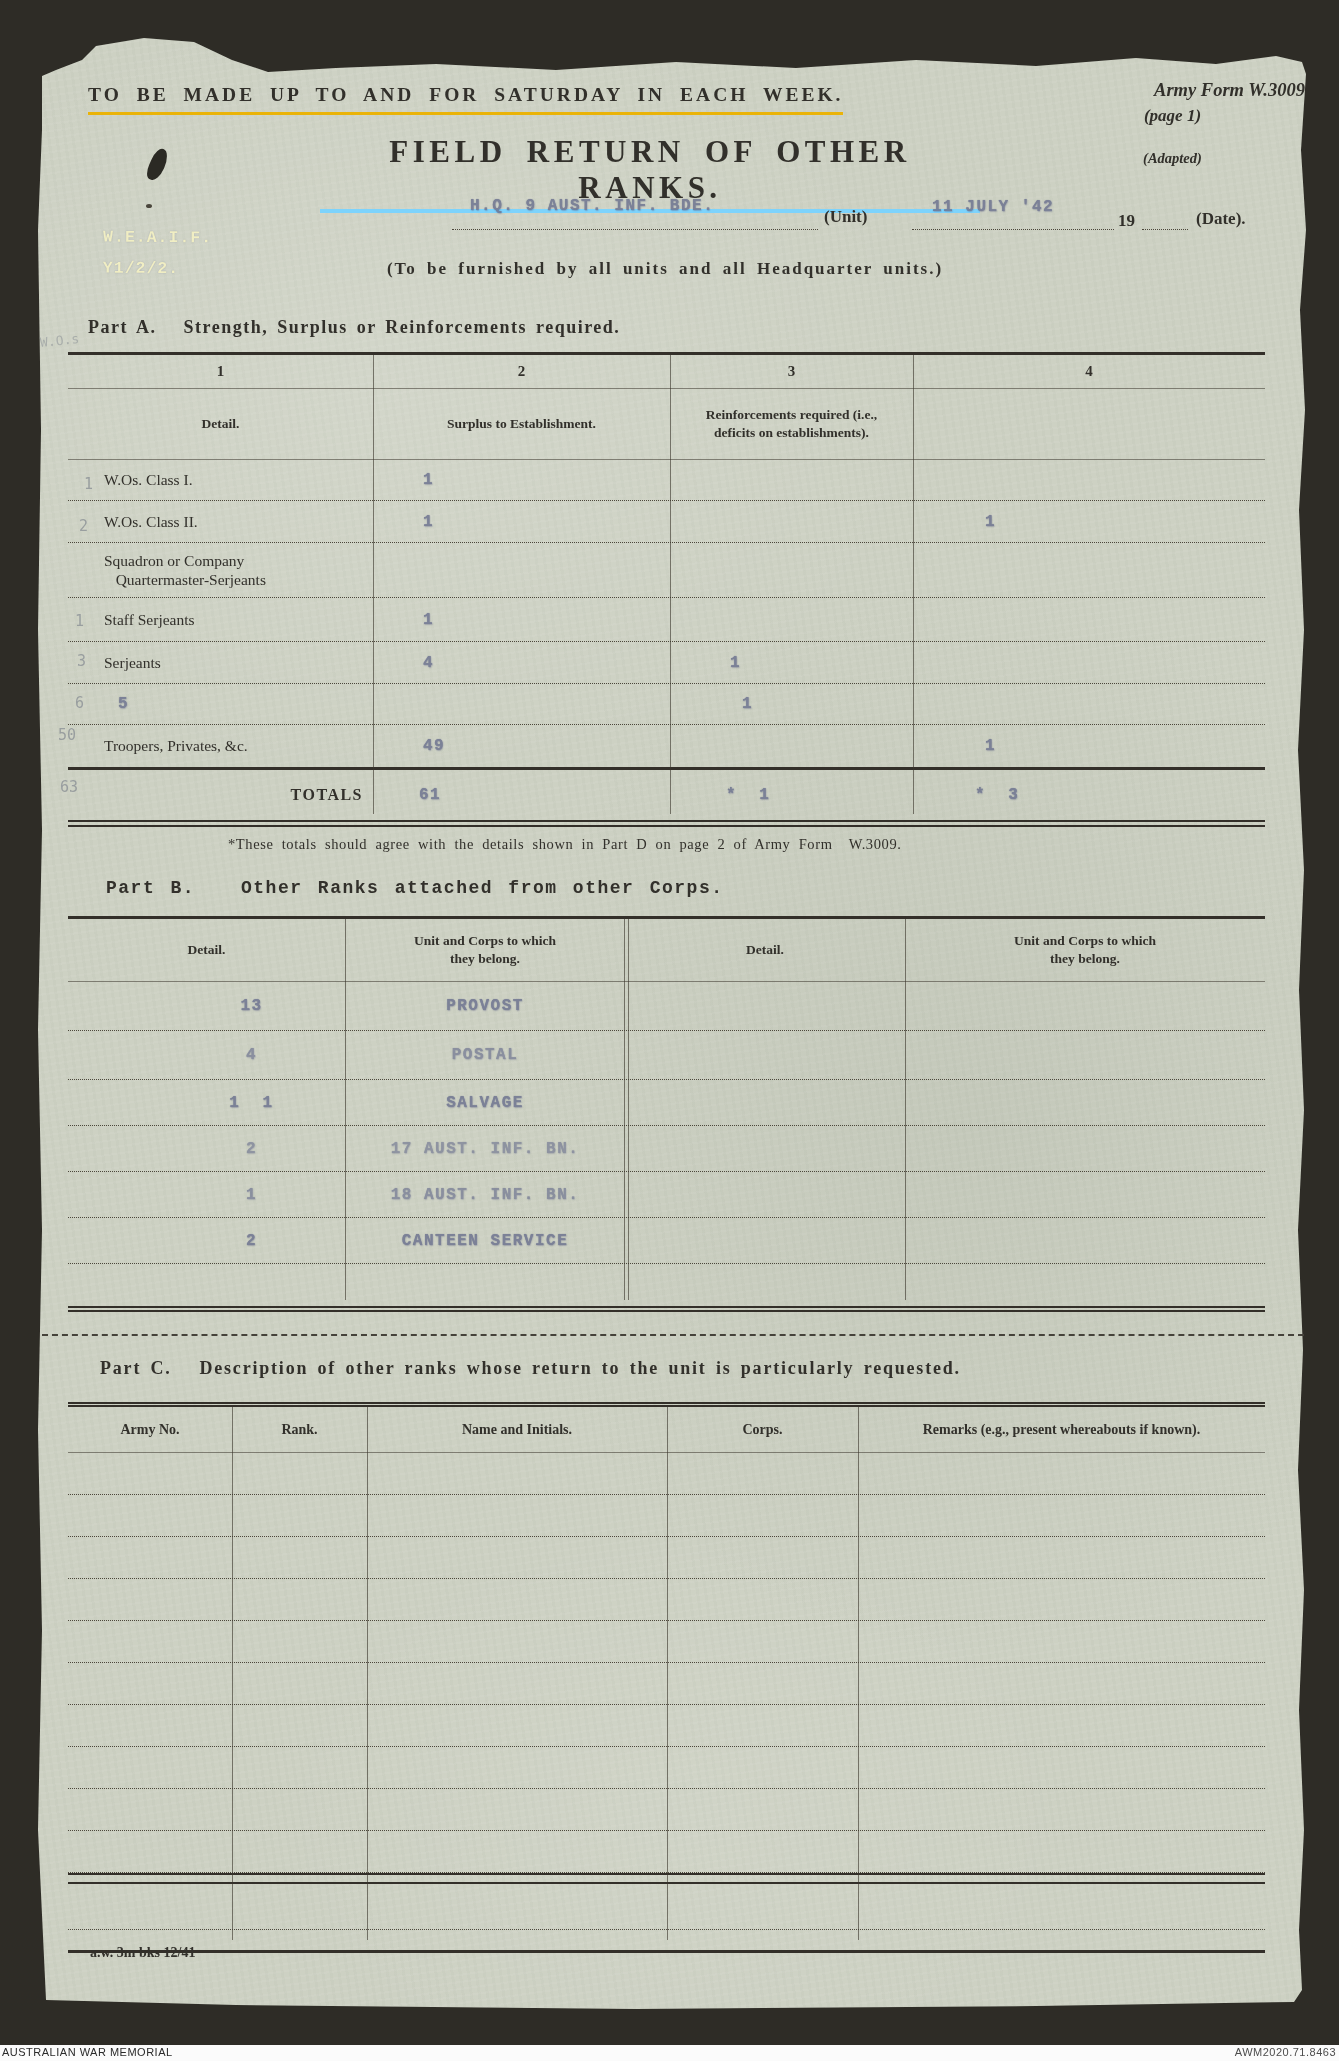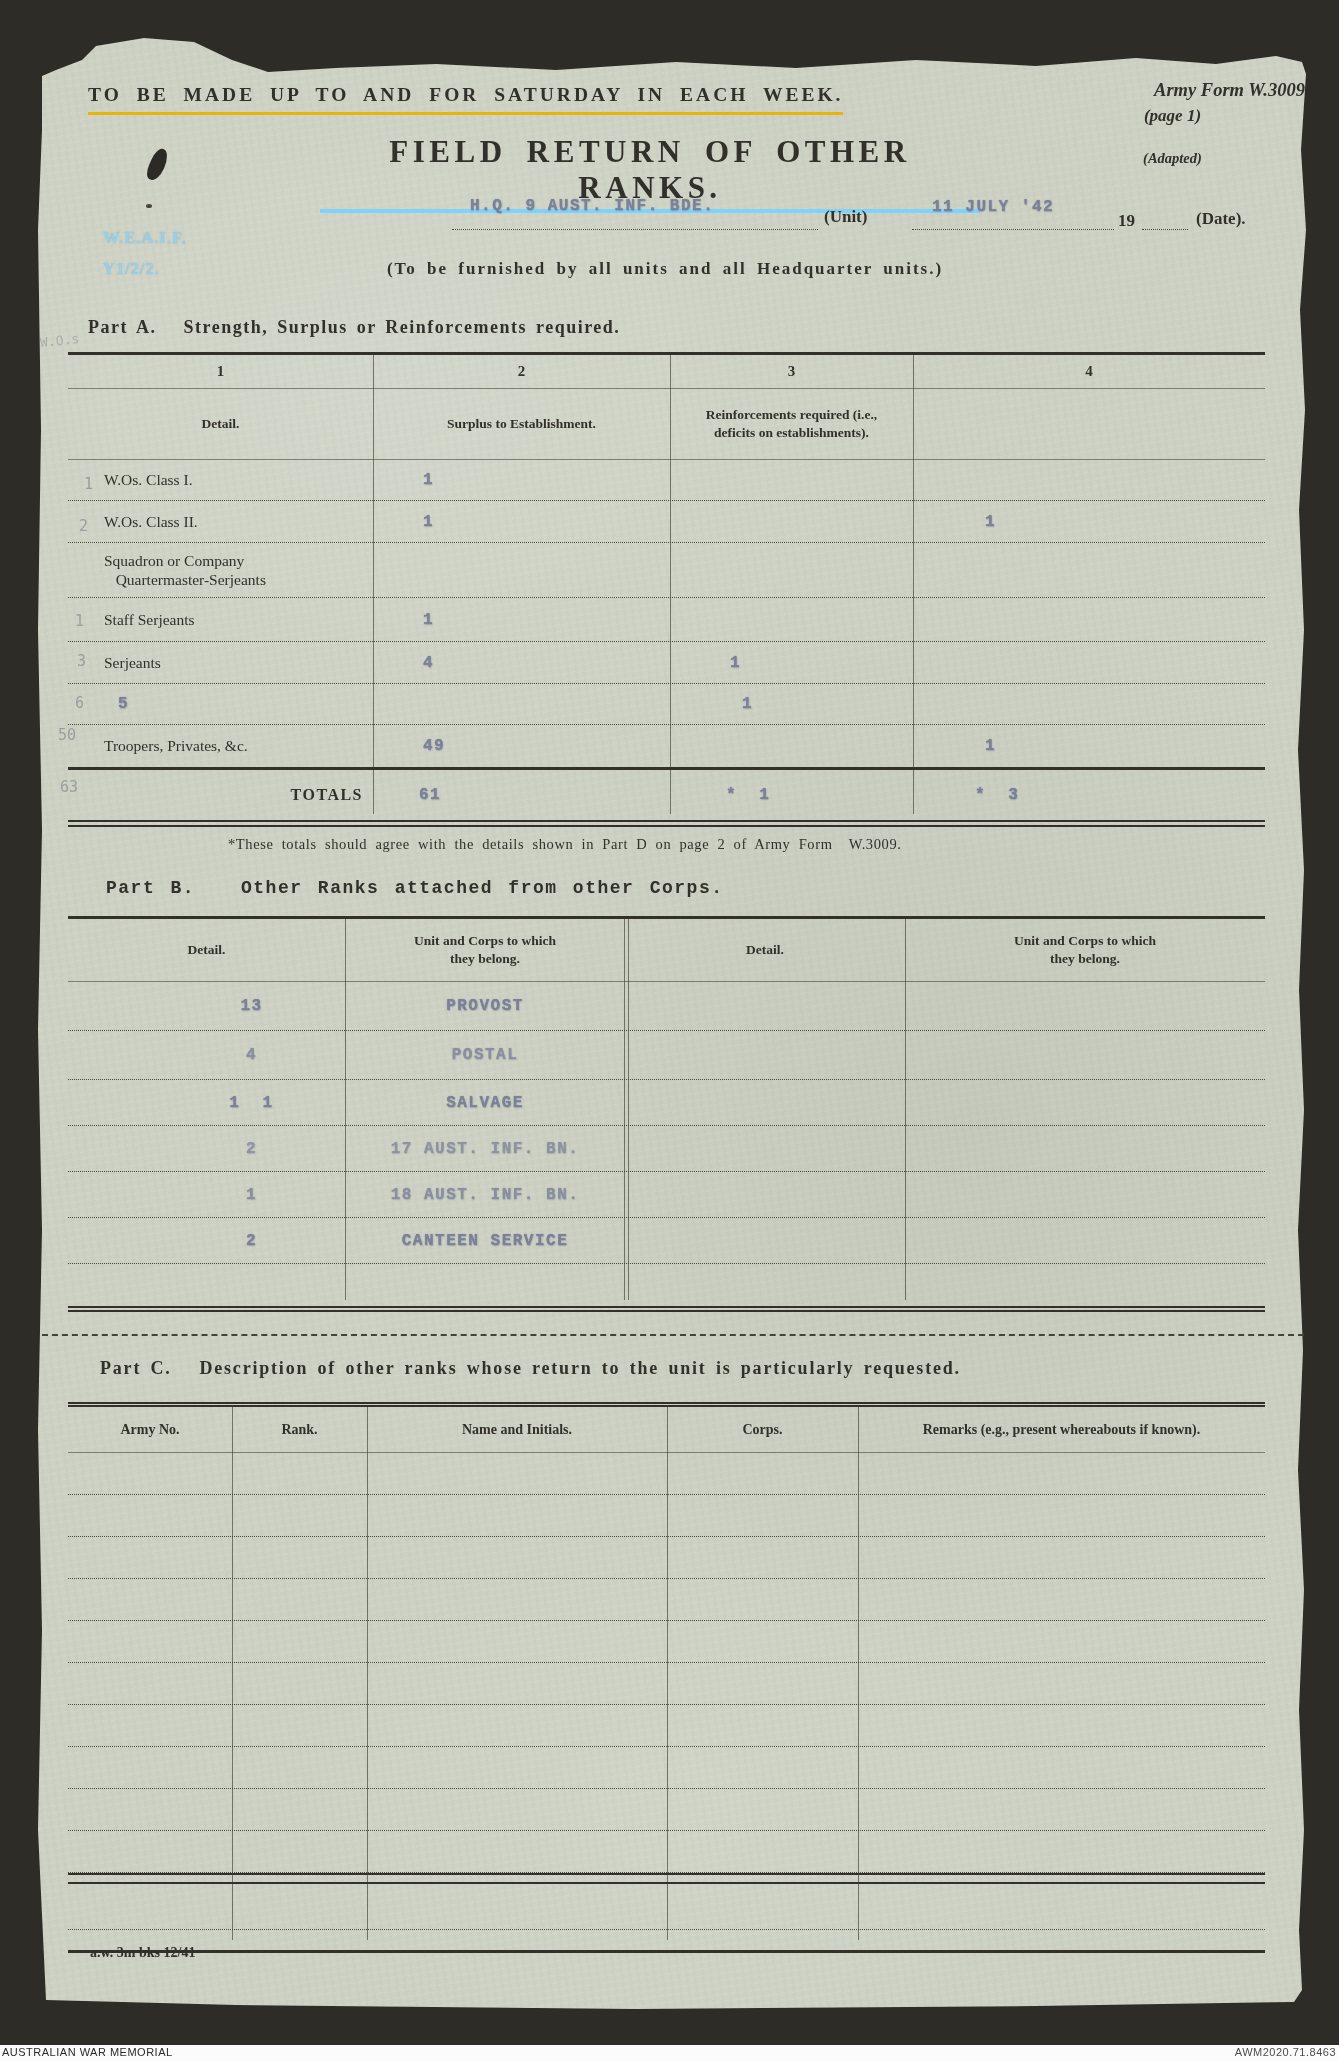--- a/index.html
+++ b/index.html
@@ -39,22 +39,22 @@
   
   .instruction{left:88px;top:84px;font-size:19.5px;letter-spacing:3px;word-spacing:7px;
     border-bottom:3px solid #eab308;padding-bottom:6px;}
   .form-no{left:1040px;top:80px;width:265px;text-align:right;font-size:18.5px;font-style:italic;}
   .form-page{left:1040px;top:106px;width:265px;text-align:center;font-size:17px;font-style:italic;}
   .form-adapted{left:1040px;top:150px;width:265px;text-align:center;font-size:14.5px;font-style:italic;}
   .title-wrap{left:320px;top:134px;width:660px;text-align:center;}
   .title-wrap span{display:inline-block;font-size:31px;font-weight:bold;letter-spacing:4.5px;word-spacing:8px;
     border-bottom:4px solid #7dd3fc;padding-bottom:3px;}
   .furnish{left:265px;top:259px;width:800px;text-align:center;font-size:17px;letter-spacing:2px;word-spacing:4px;}
-  .stamp{position:absolute;left:103px;top:222px;font-family:Liberation Serif, serif;
-    font-weight:bold;font-size:16.5px;color:#7dd3fc;opacity:.72;line-height:1.9;letter-spacing:1px;
+  .stamp{position:absolute;left:103px;top:222px;font-family:Liberation Mono, monospace;
+    font-weight:bold;font-size:16.5px;color:#fef9c3;opacity:.72;line-height:1.9;letter-spacing:1px;
     text-shadow:0 0 1.5px rgba(110,116,150,.7);transform:rotate(.4deg);}
   
   .pa-heading{left:88px;top:317px;font-size:18px;letter-spacing:1.5px;word-spacing:3px;}
   .pb-heading{left:106px;top:878px;font-size:18px;letter-spacing:1.5px;word-spacing:3px;font-family:Liberation Mono, monospace;}
   .pc-heading{left:100px;top:1358px;font-size:18px;letter-spacing:1.8px;word-spacing:3px;}
   .footnote{left:228px;top:836px;font-size:14.5px;letter-spacing:.6px;word-spacing:4px;}
   .imprint{left:90px;top:1945px;font-size:14px;}
   
   .tbl{position:absolute;left:68px;width:1197px;}
   .vline{position:absolute;top:0;width:1px;background:rgba(58,53,44,.62);}

